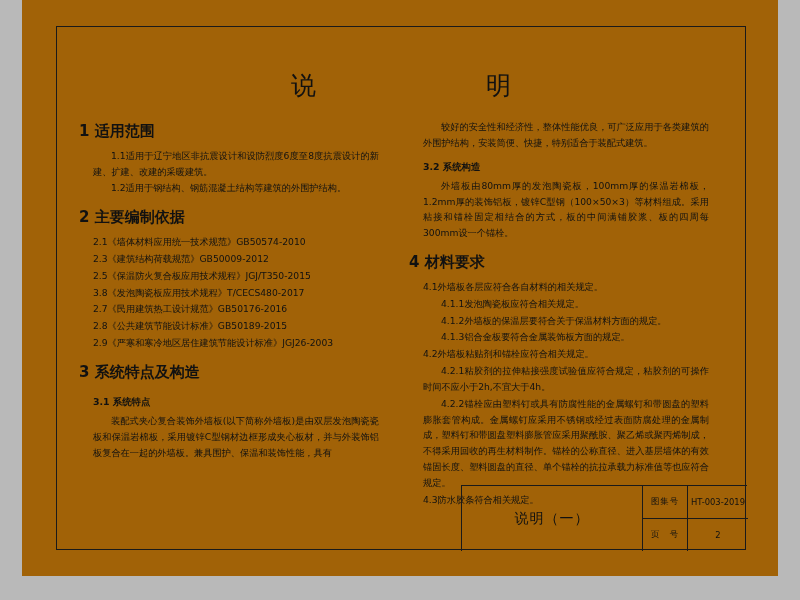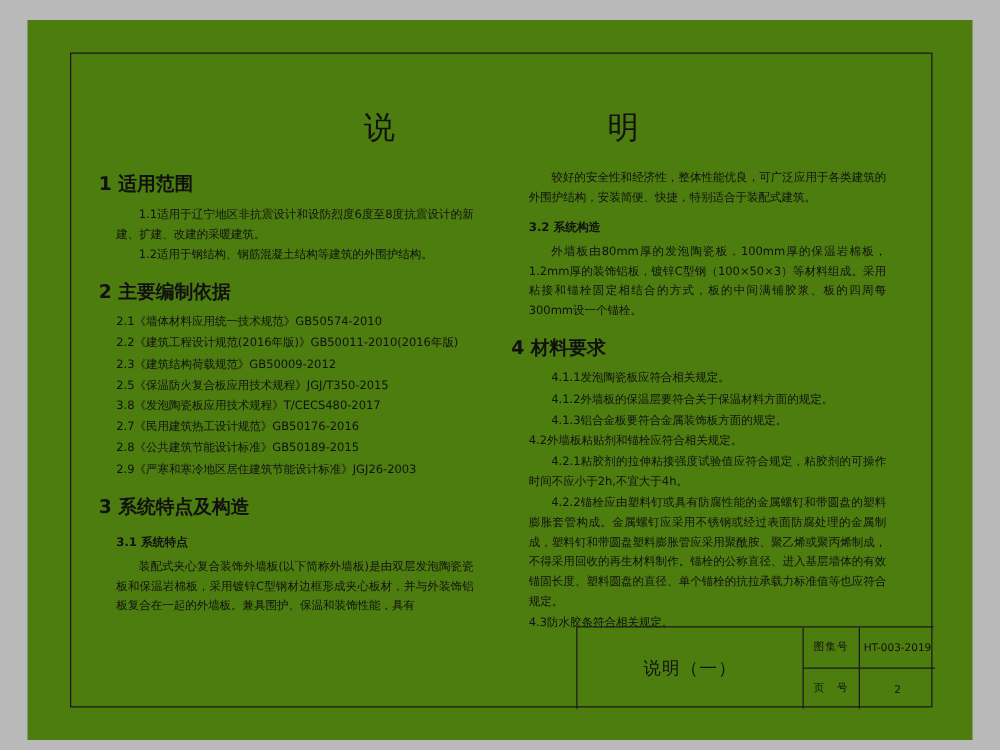--- a/index.html
+++ b/index.html
@@ -8,24 +8,24 @@
     background: #b9b9b9;
   }
   body {
     width: 800px;
     height: 600px;
     font-family: "DejaVu Sans", "Liberation Sans", sans-serif;
   }
   #page {
     position: absolute;
     left: 22px;
-    top: 16px;
+    top: 0;
     width: 756px;
     height: 576px;
-    background: #4d7c0f;
+    background: #a16207;
     box-sizing: border-box;
   }
   #frame {
     position: absolute;
     left: 34px;
     top: 26px;
     width: 690px;
     height: 524px;
     border: 1.2px solid #1a1a1a;
     box-sizing: border-box;
@@ -141,36 +141,36 @@
   <div id="frame">
 
     <div id="title">说　　明</div>
 
     <div class="col" id="colL">
         <div class="h2 first">1 适用范围</div>
         <div class="p ind2">1.1适用于辽宁地区非抗震设计和设防烈度6度至8度抗震设计的新建、扩建、改建的采暖建筑。</div>
         <div class="p ind2">1.2适用于钢结构、钢筋混凝土结构等建筑的外围护结构。</div>
         <div class="h2">2 主要编制依据</div>
         <div class="p ind1">2.1《墙体材料应用统一技术规范》GB50574-2010</div>
-        <div class="p ind1">2.2《建筑工程设计规范(2016年版)》GB50011-2010(2016年版)</div>
         <div class="p ind1">2.3《建筑结构荷载规范》GB50009-2012</div>
         <div class="p ind1">2.5《保温防火复合板应用技术规程》JGJ/T350-2015</div>
         <div class="p ind1">3.8《发泡陶瓷板应用技术规程》T/CECS480-2017</div>
         <div class="p ind1">2.7《民用建筑热工设计规范》GB50176-2016</div>
         <div class="p ind1">2.8《公共建筑节能设计标准》GB50189-2015</div>
         <div class="p ind1">2.9《严寒和寒冷地区居住建筑节能设计标准》JGJ26-2003</div>
         <div class="h2">3 系统特点及构造</div>
         <div class="h3">3.1 系统特点</div>
         <div class="p bodyind">装配式夹心复合装饰外墙板(以下简称外墙板)是由双层发泡陶瓷瓷板和保温岩棉板，采用镀锌C型钢材边框形成夹心板材，并与外装饰铝板复合在一起的外墙板。兼具围护、保温和装饰性能，具有</div>
       </div>
     <div class="col" id="colR">
         <div class="p bodyfull">较好的安全性和经济性，整体性能优良，可广泛应用于各类建筑的外围护结构，安装简便、快捷，特别适合于装配式建筑。</div>
         <div class="h3">3.2 系统构造</div>
         <div class="p bodyind">外墙板由80mm厚的发泡陶瓷板，100mm厚的保温岩棉板，1.2mm厚的装饰铝板，镀锌C型钢（100×50×3）等材料组成。采用粘接和锚栓固定相结合的方式，板的中间满铺胶浆、板的四周每300mm设一个锚栓。</div>
         <div class="h2">4 材料要求</div>
+        <div class="p ind1">4.1外墙板各层应符合各自材料的相关规定。</div>
         <div class="p ind2">4.1.1发泡陶瓷板应符合相关规定。</div>
         <div class="p ind2">4.1.2外墙板的保温层要符合关于保温材料方面的规定。</div>
         <div class="p ind2">4.1.3铝合金板要符合金属装饰板方面的规定。</div>
         <div class="p ind1">4.2外墙板粘贴剂和锚栓应符合相关规定。</div>
         <div class="p ind2">4.2.1粘胶剂的拉伸粘接强度试验值应符合规定，粘胶剂的可操作时间不应小于2h,不宜大于4h。</div>
         <div class="p ind2">4.2.2锚栓应由塑料钉或具有防腐性能的金属螺钉和带圆盘的塑料膨胀套管构成。金属螺钉应采用不锈钢或经过表面防腐处理的金属制成，塑料钉和带圆盘塑料膨胀管应采用聚酰胺、聚乙烯或聚丙烯制成，不得采用回收的再生材料制作。锚栓的公称直径、进入基层墙体的有效锚固长度、塑料圆盘的直径、单个锚栓的抗拉承载力标准值等也应符合规定。</div>
         <div class="p ind1">4.3防水胶条符合相关规定。</div>
       </div>
 
     <div id="titleblock">

